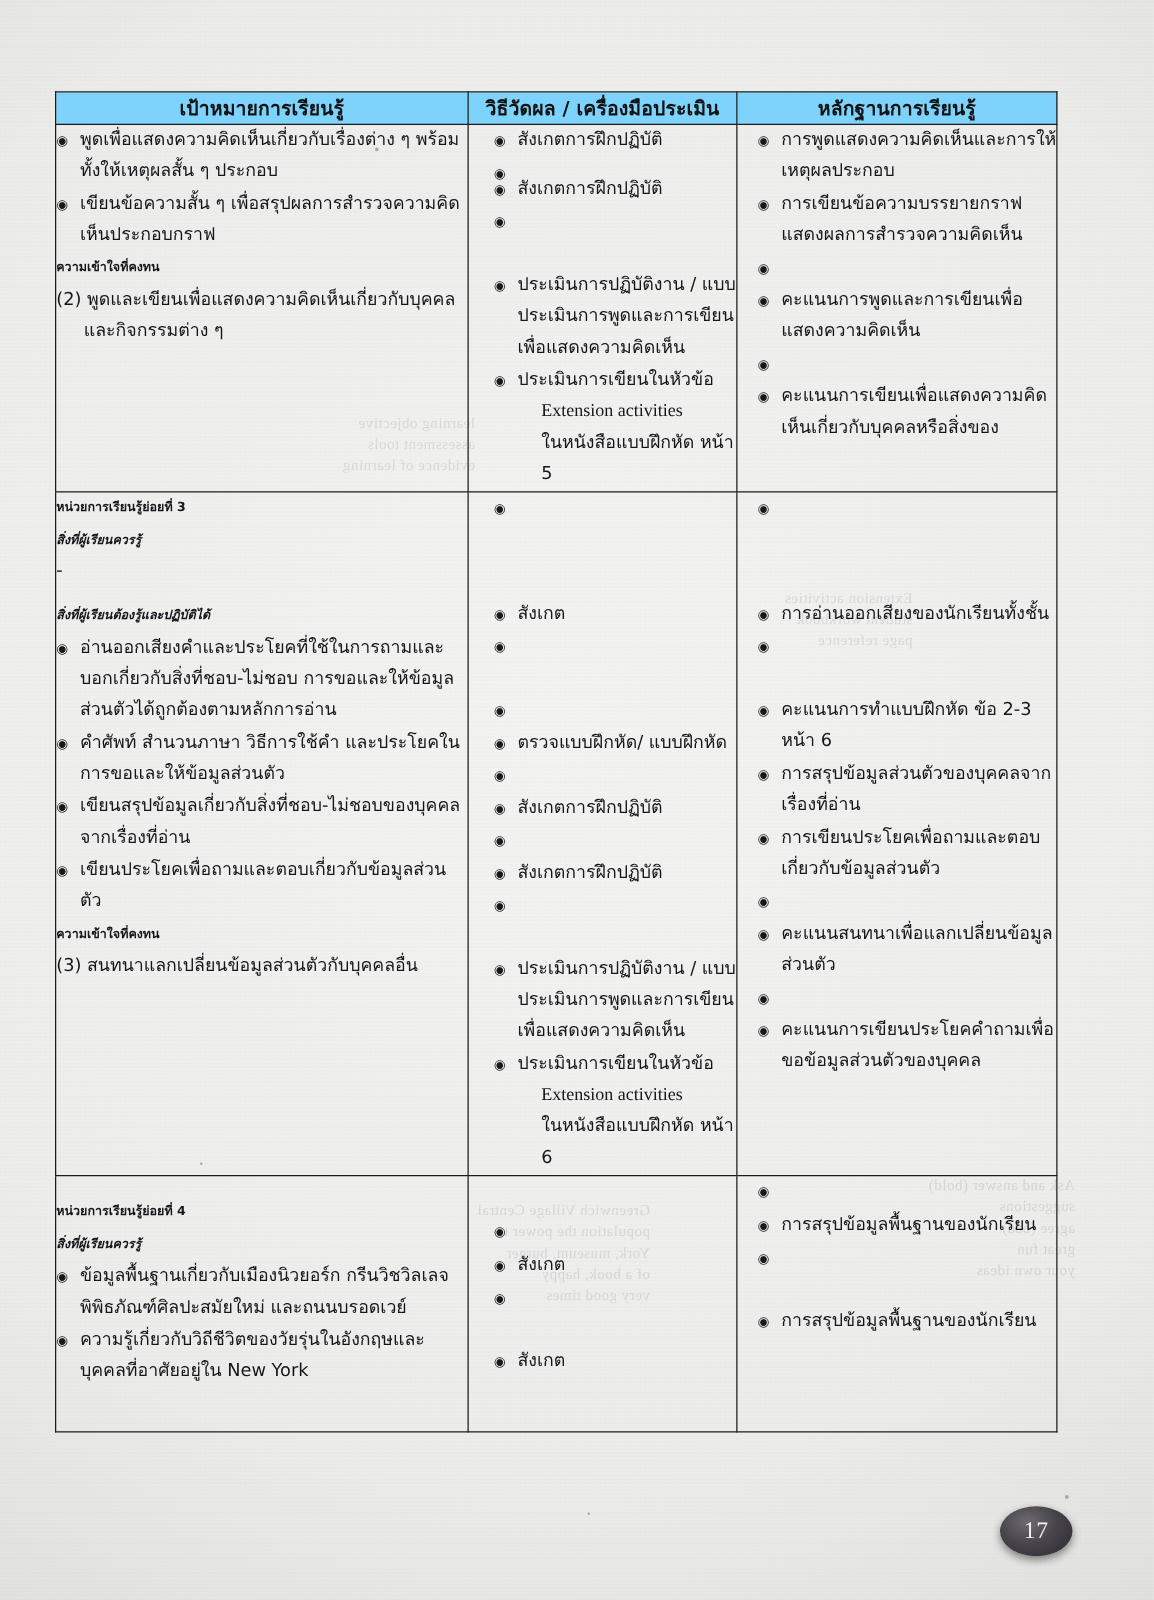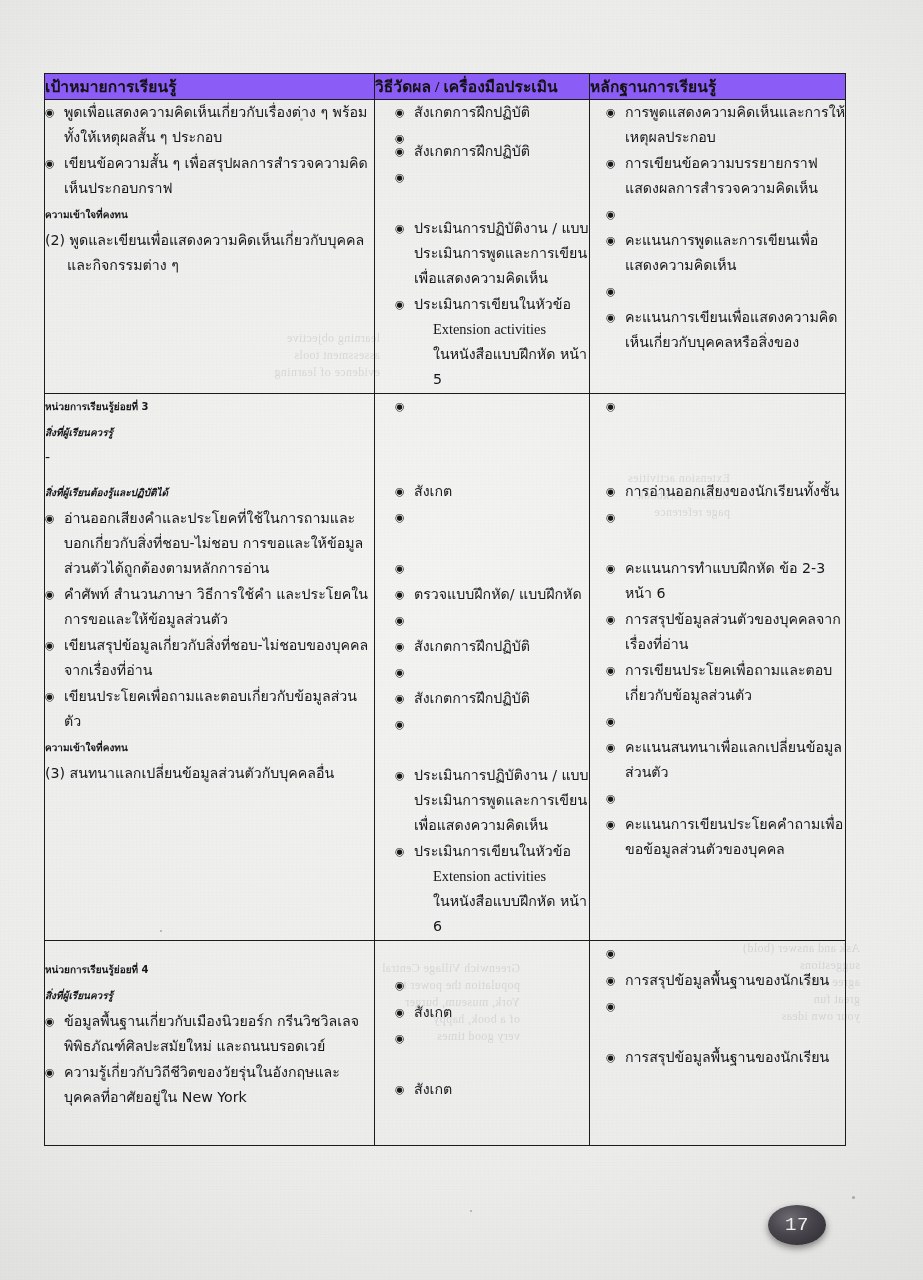--- a/index.html
+++ b/index.html
@@ -61,28 +61,27 @@
     width: 801px;
     border-collapse: collapse;
     table-layout: fixed;
   }
   table.rubric td, table.rubric th {
     border: 1.6px solid #1c1c1c;
     vertical-align: top;
     padding: 0;
   }
   thead th {
-    background: #8b5cf6;
-    text-align: left;
+    background: #7dd3fc;
+    text-align: center;
     font-weight: bold;
     font-size: 15.5px;
     padding: 9px 4px 9px;
     color: #121212;
     letter-spacing: .1px;
-    font-family: Liberation Serif, serif;
   }
   .col-a { width: 330px; }
   .col-b { width: 215px; }
   .col-c { width: 256px; }
 
   td.cell {
     padding: 14px 10px 16px 12px;
     font-size: 14.2px;
     line-height: 25px;
     color: #15161a;
@@ -131,29 +130,29 @@
   .gap-sm { height: 12px; }
   .gap-md { height: 25px; }
   .gap-lg { height: 50px; }
   .dash { line-height: 22px; }
   .en { font-family: "Liberation Serif", serif; font-size: 14.4px; }
   .ind { display: block; padding-left: 19px; }
 
   
   .pagenum {
     position: absolute;
-    left: 768px;
+    left: 800px;
     top: 1205px;
     width: 58px;
     height: 40px;
     border-radius: 50%;
     background: radial-gradient(ellipse at 38% 32%, #6d6a72 0%, #47444b 45%, #2c2a30 100%);
     box-shadow: 0 3px 7px rgba(0,0,0,.45);
     color: #f0f0ee;
-    font-family: Liberation Mono, monospace;
+    font-family: Liberation Serif, serif;
     font-size: 19px;
     display: flex;
     align-items: center;
     justify-content: center;
     letter-spacing: .5px;
   }
   .speck {
     position: absolute;
     background: rgba(90,90,95,.45);
     border-radius: 50%;

